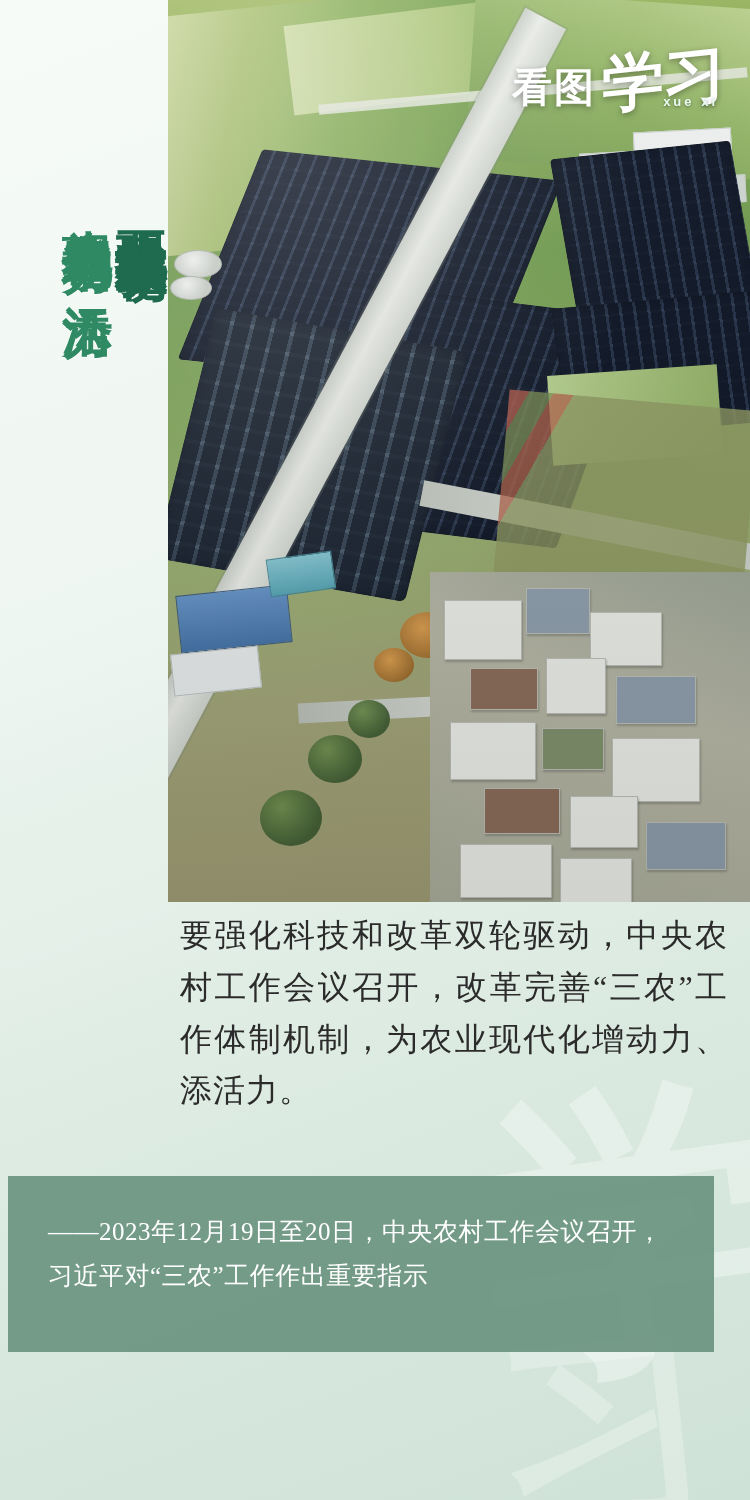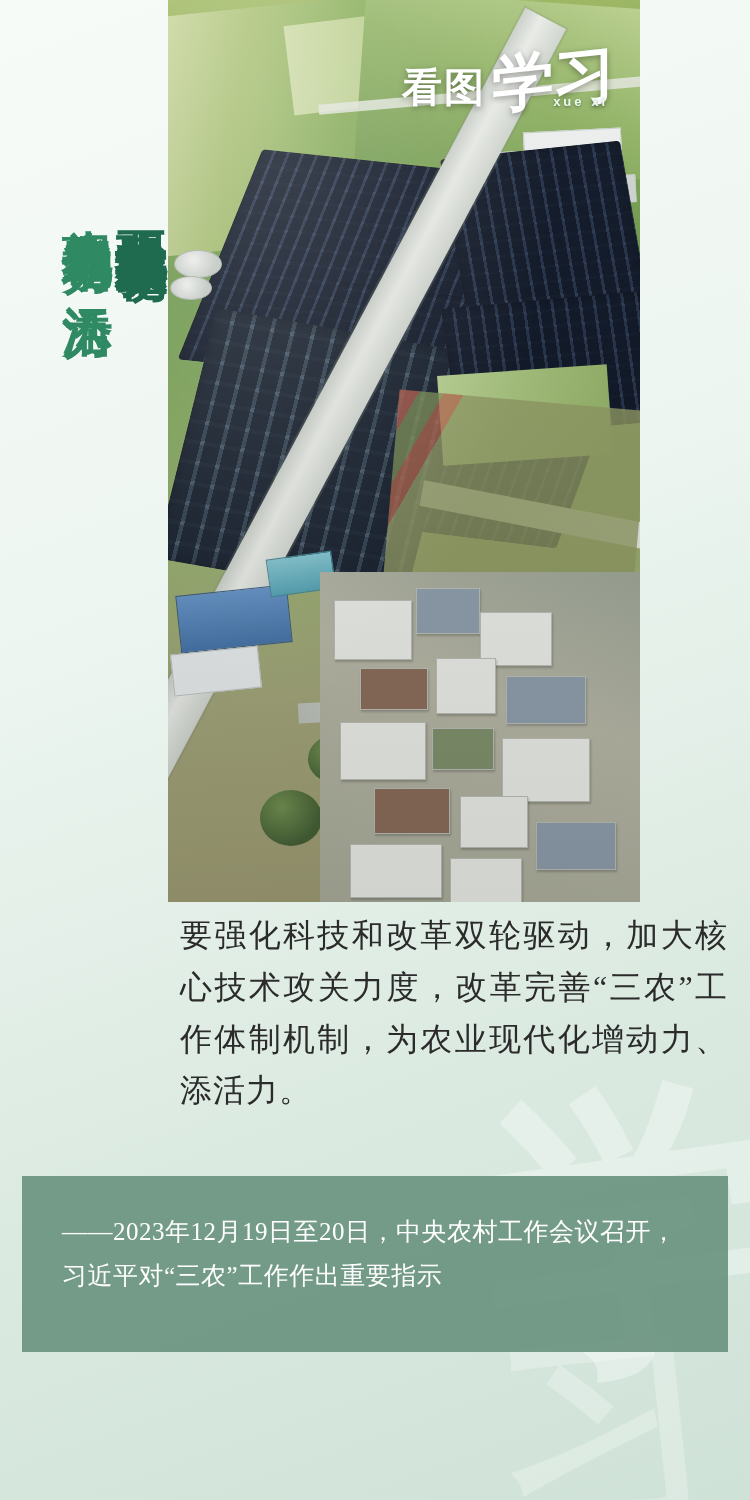--- a/index.html
+++ b/index.html
@@ -41,21 +41,21 @@
     font-size: 210px;
     transform: rotate(-6deg);
     color: rgba(255,255,255,0.45);
   }
 
   
   .photo-wrap {
     position: absolute;
     left: 168px;
     top: 0;
-    width: 472px;
+    width: 582px;
     height: 902px;
     overflow: hidden;
   }
   .photo {
     position: absolute;
     inset: 0;
   }
   
   .ph-base {
     position: absolute;
@@ -297,21 +297,21 @@
     font-size: 32px;
     line-height: 1.62;
     color: #2b2b2b;
     letter-spacing: 1px;
     text-align: justify;
   }
 
   
   .source-box {
     position: absolute;
-    left: 22px;
+    left: 8px;
     top: 1176px;
     width: 706px;
     height: 176px;
     background: rgba(106,148,127,.92);
     box-sizing: border-box;
     padding: 34px 40px 4px 40px;
   }
   .source-text {
     font-family: "Liberation Serif", serif;
     color: #ffffff;
@@ -410,20 +410,20 @@
       <span class="logo-brush">学习</span>
       <span class="logo-sub">xue xi</span>
     </div>
   </div>
 
   <div class="headline">
     <div class="hl-col c1">要强化科技和改革双轮驱动</div>
     <div class="hl-col c2">为农业现代化增动力 添活力</div>
   </div>
 
-  <div class="body-text">要强化科技和改革双轮驱动，加大核心技术攻关力度，改革完善“三农”工作体制机制，为农业现代化增动力、添活力。</div>
+  <div class="body-text">要强化科技和改革双轮驱动，中央农村工作会议召开，改革完善“三农”工作体制机制，为农业现代化增动力、添活力。</div>
 
   <div class="source-box">
     <div class="source-text">——2023年12月19日至20日，中央农村工作会议召开，习近平对“三农”工作作出重要指示</div>
   </div>
 
 
 </div>
 
 </body></html>

